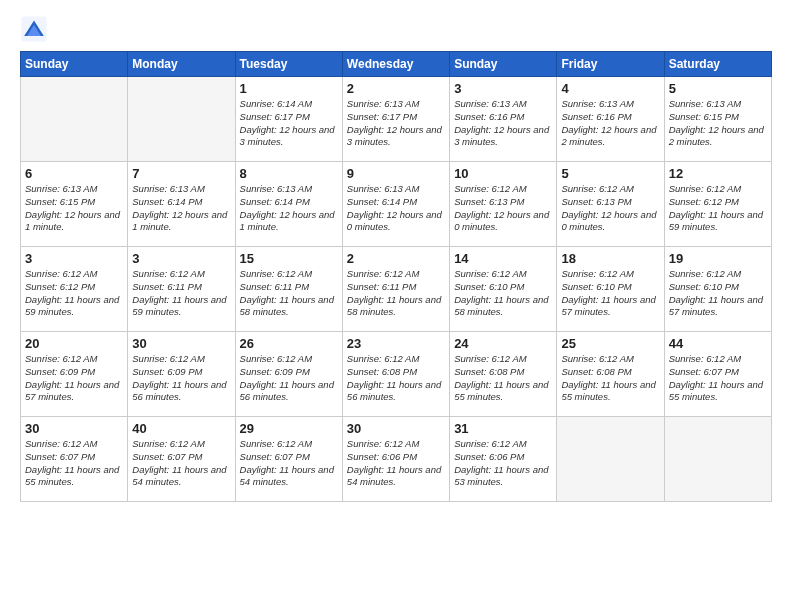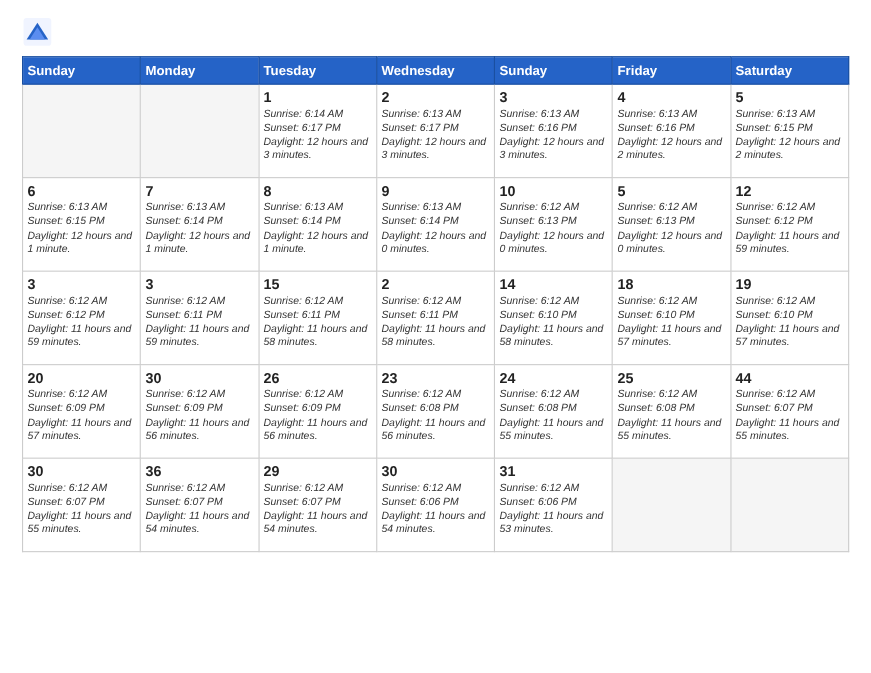--- a/index.html
+++ b/index.html
@@ -294,21 +294,21 @@
           </td>
         </tr>
         <tr>
           <td>
             <span class="day-number">30</span>
             <div class="day-info">Sunrise: 6:12 AM
 Sunset: 6:07 PM
 Daylight: 11 hours and 55 minutes.</div>
           </td>
           <td>
-            <span class="day-number">36</span>
+            <span class="day-number">40</span>
             <div class="day-info">Sunrise: 6:12 AM
 Sunset: 6:07 PM
 Daylight: 11 hours and 54 minutes.</div>
           </td>
           <td>
             <span class="day-number">29</span>
             <div class="day-info">Sunrise: 6:12 AM
 Sunset: 6:07 PM
 Daylight: 11 hours and 54 minutes.</div>
           </td>

